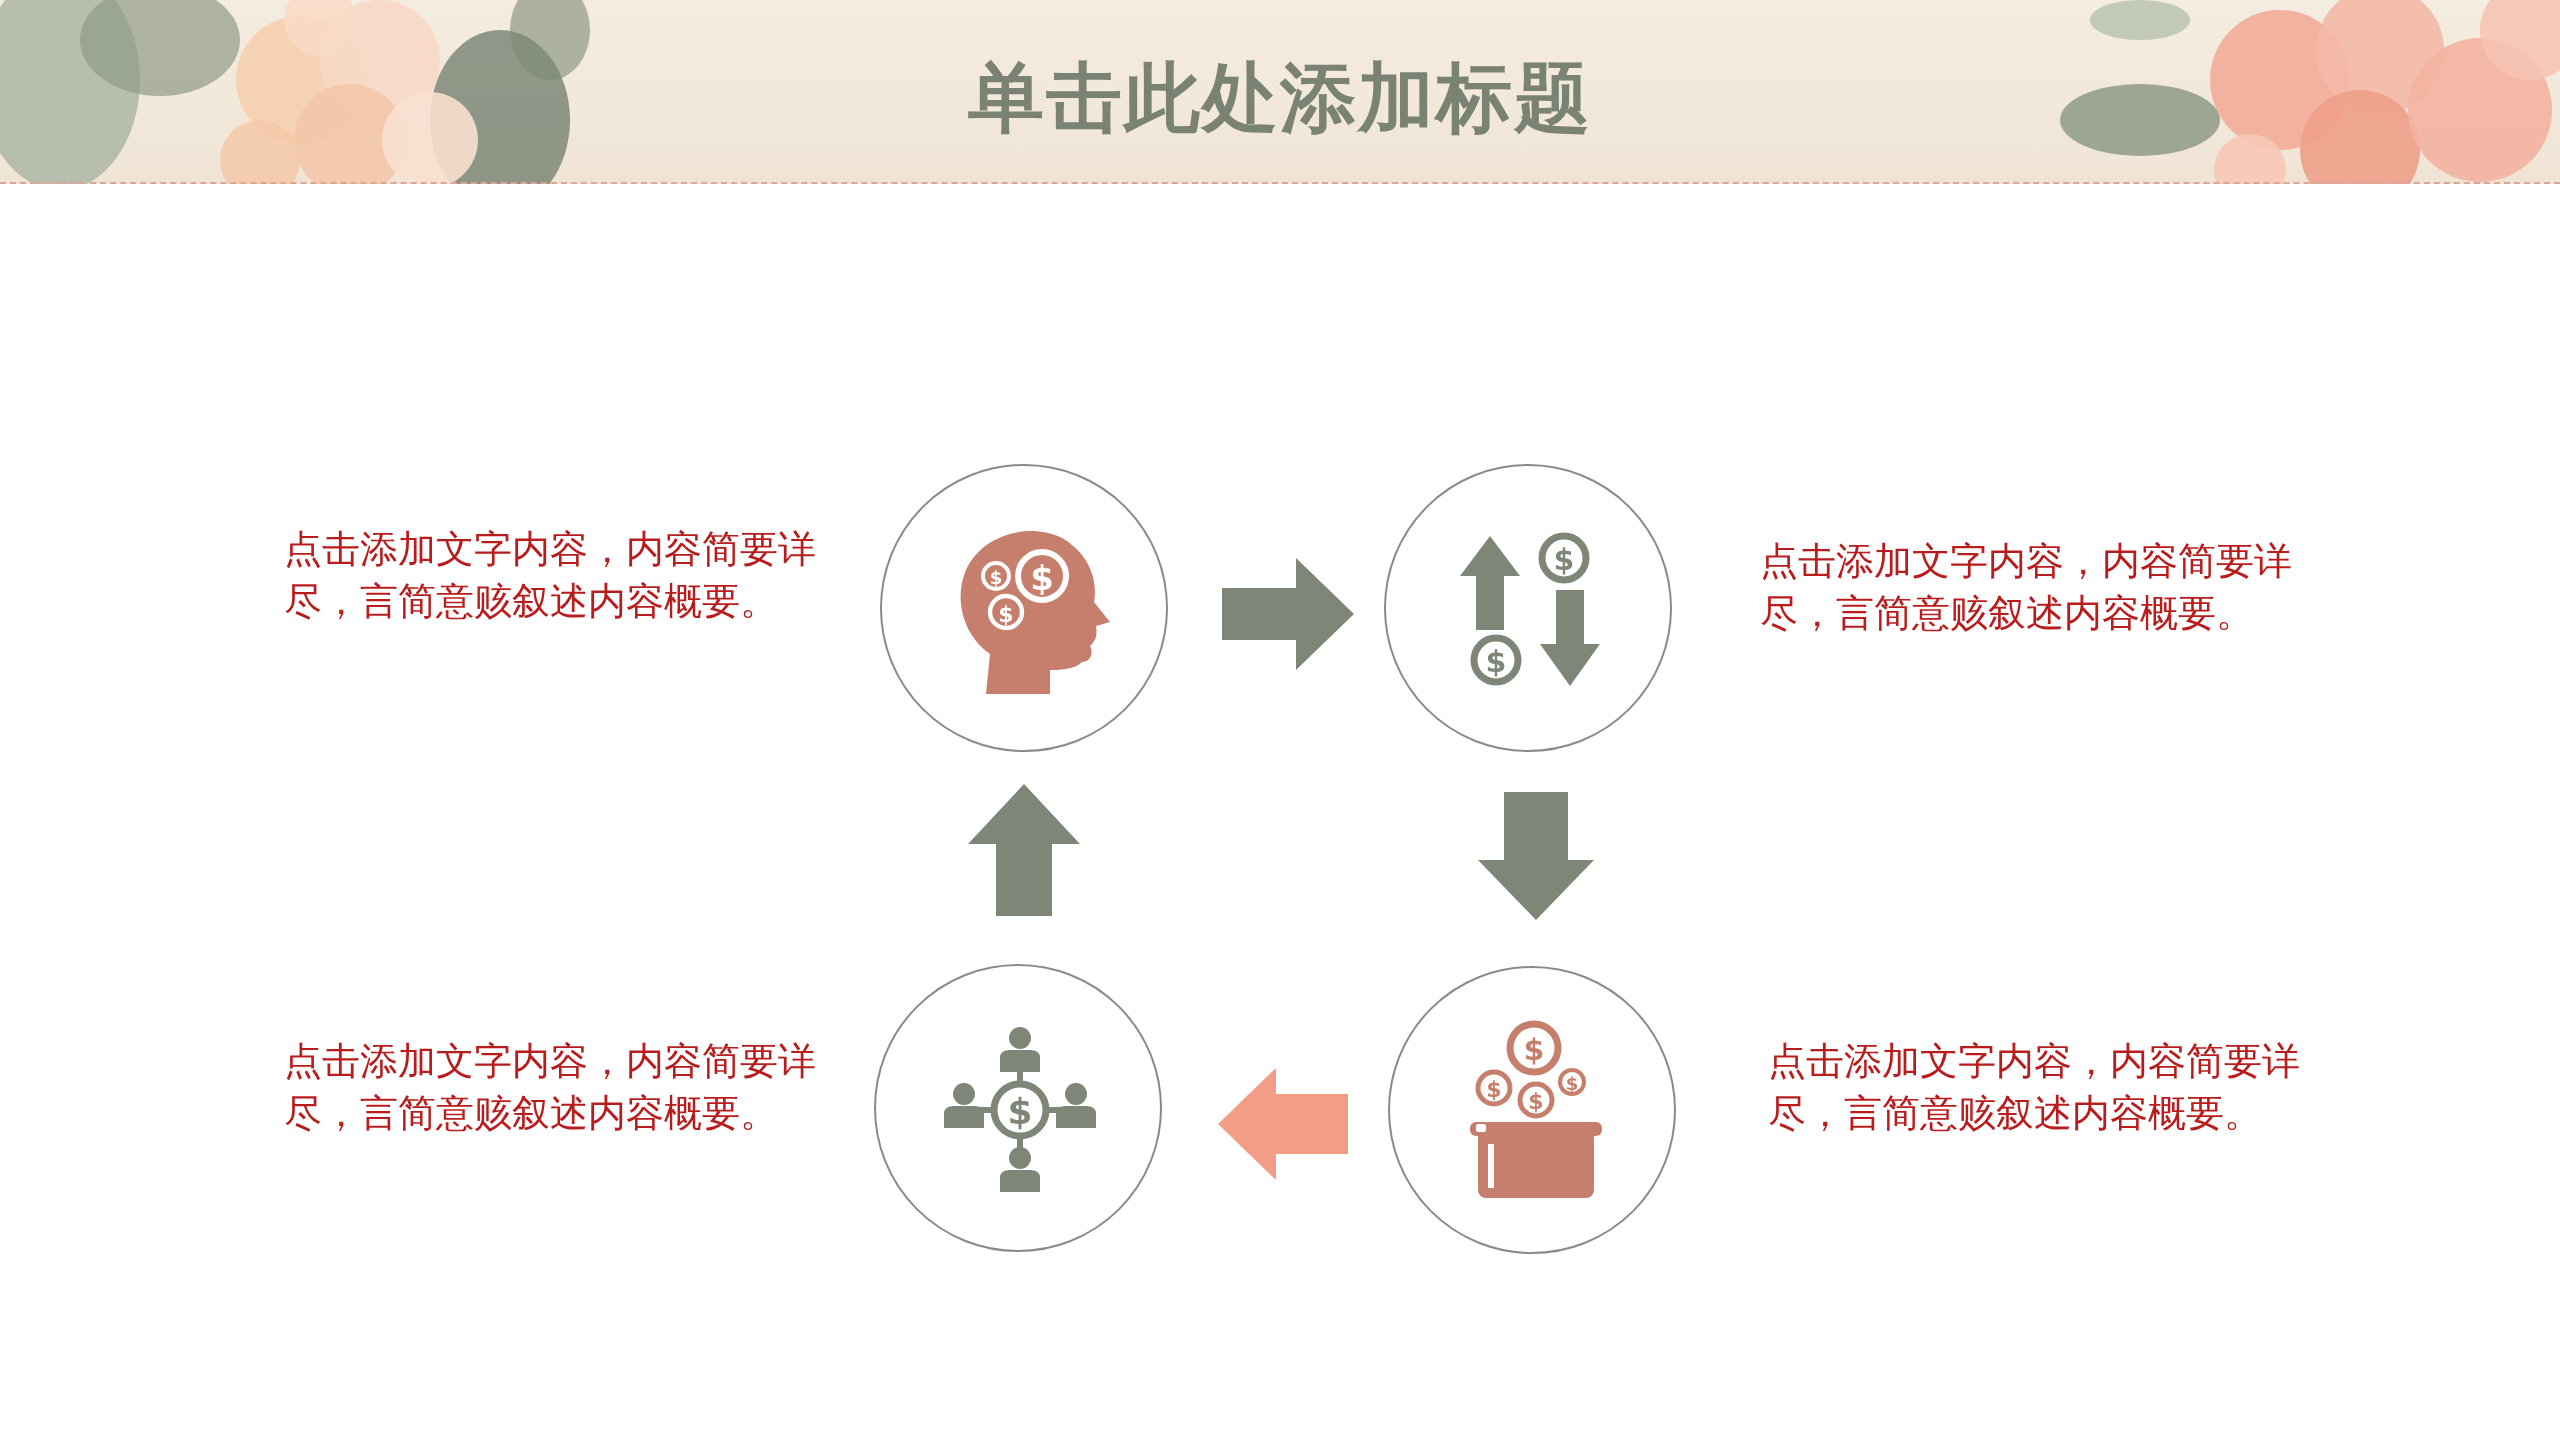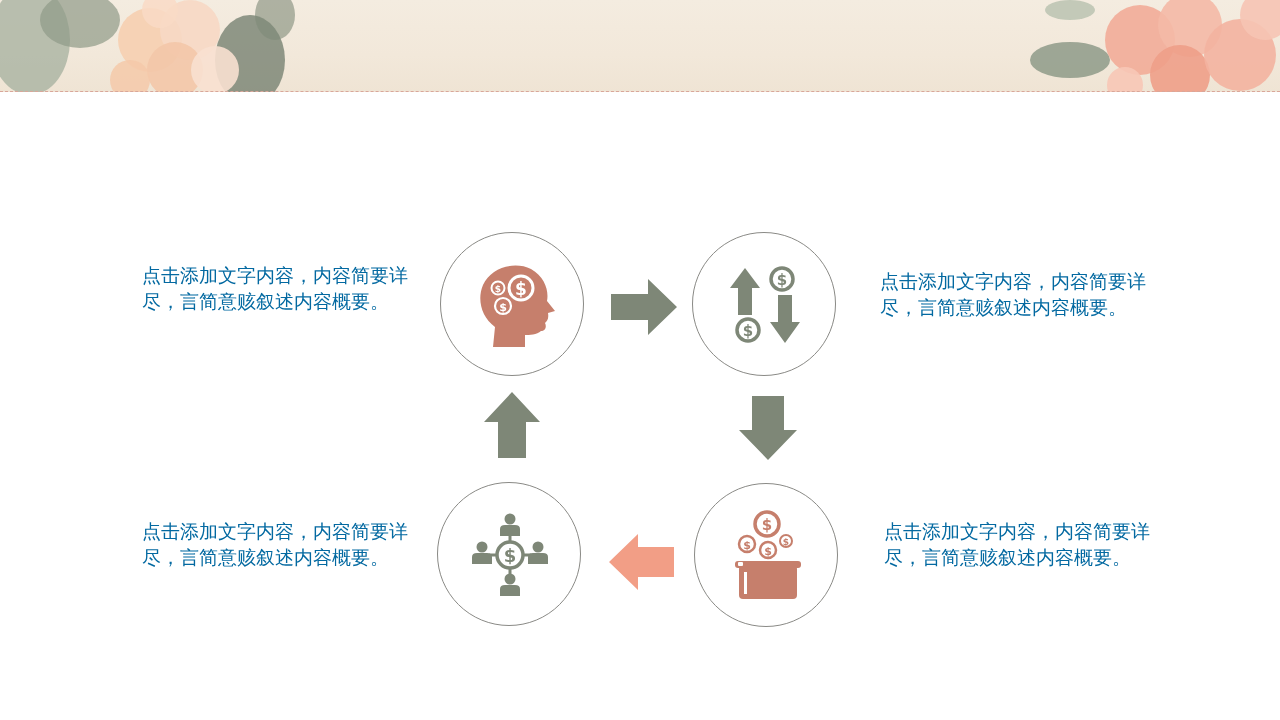--- a/index.html
+++ b/index.html
@@ -28,21 +28,21 @@
     .node {
       position: absolute; width: 144px; height: 144px; border-radius: 50%;
       border: 1.5px solid #8a8a86; background: #ffffff;
     }
     .node svg { position: absolute; left: 22px; top: 22px; width: 100px; height: 100px; }
 
     .arrow { position: absolute; }
 
     .desc {
       position: absolute; width: 270px; font-size: 19px; line-height: 26px;
-      color: #0369a1;
+      color: #b91c1c;
     }
   </style>
 </head>
 <body>
 
 <div class="header">
   <svg class="floral-left" viewBox="0 0 340 92">
     <ellipse cx="30" cy="40" rx="40" ry="55" fill="#a9b3a1" opacity="0.8"></ellipse>
     <ellipse cx="80" cy="20" rx="40" ry="28" fill="#8e9a88" opacity="0.7"></ellipse>
     <ellipse cx="250" cy="60" rx="35" ry="45" fill="#6f7b6b" opacity="0.75"></ellipse>
@@ -57,20 +57,21 @@
   <svg class="floral-right" viewBox="0 0 250 92">
     <ellipse cx="40" cy="60" rx="40" ry="18" fill="#8e9a88" opacity="0.85"></ellipse>
     <ellipse cx="40" cy="10" rx="25" ry="10" fill="#b7c0ae" opacity="0.8"></ellipse>
     <circle cx="110" cy="40" r="35" fill="#f2ac98" opacity="0.9"></circle>
     <circle cx="160" cy="25" r="32" fill="#f4b9a6" opacity="0.9"></circle>
     <circle cx="150" cy="75" r="30" fill="#ee9f88" opacity="0.9"></circle>
     <circle cx="210" cy="55" r="36" fill="#f3b3a0" opacity="0.9"></circle>
     <circle cx="235" cy="15" r="25" fill="#f6c4b4" opacity="0.9"></circle>
     <circle cx="95" cy="85" r="18" fill="#f7c7b6" opacity="0.9"></circle>
   </svg>
+  <div class="title">单击此处添加标题</div>
 </div>
 <div class="header-rule"></div>
 
 <div class="node" style="left:440px; top:232px;">
   <svg viewBox="0 0 100 100">
     <path d="M30 92 L32 72 C18 62 14 44 20 30 C28 12 52 6 68 14 C82 22 86 36 84 46 L92 56 L85 58 C86 64 84 66 82 68 C84 72 82 76 78 76 C74 80 66 80 62 80 L62 92 Z" fill="#c67f6c"></path>
     <circle cx="58" cy="33" r="12" fill="none" stroke="#fff" stroke-width="3"></circle>
     <text x="58" y="40" text-anchor="middle" font-size="17" font-weight="bold" fill="#fff" font-family="DejaVu Sans, sans-serif">$</text>
     <circle cx="35" cy="33" r="6.5" fill="none" stroke="#fff" stroke-width="2"></circle>
     <text x="35" y="37" text-anchor="middle" font-size="9" font-weight="bold" fill="#fff" font-family="DejaVu Sans, sans-serif">$</text>

